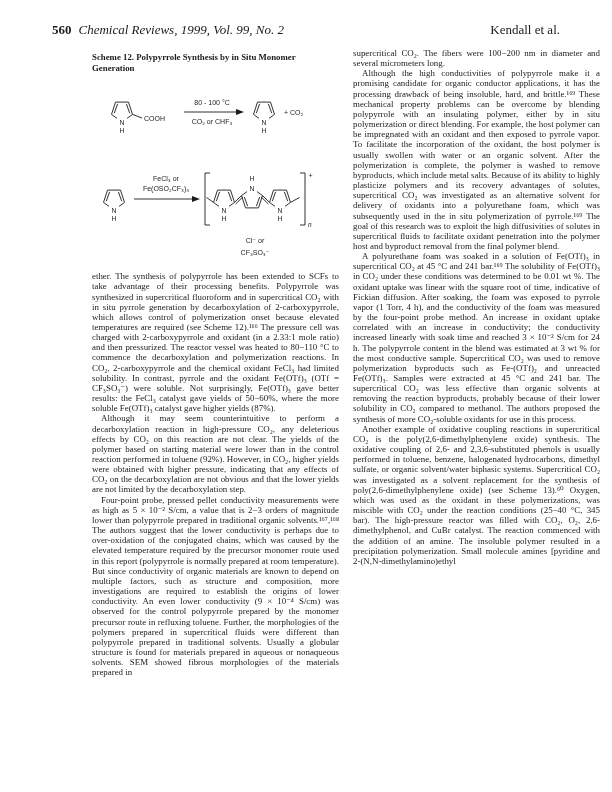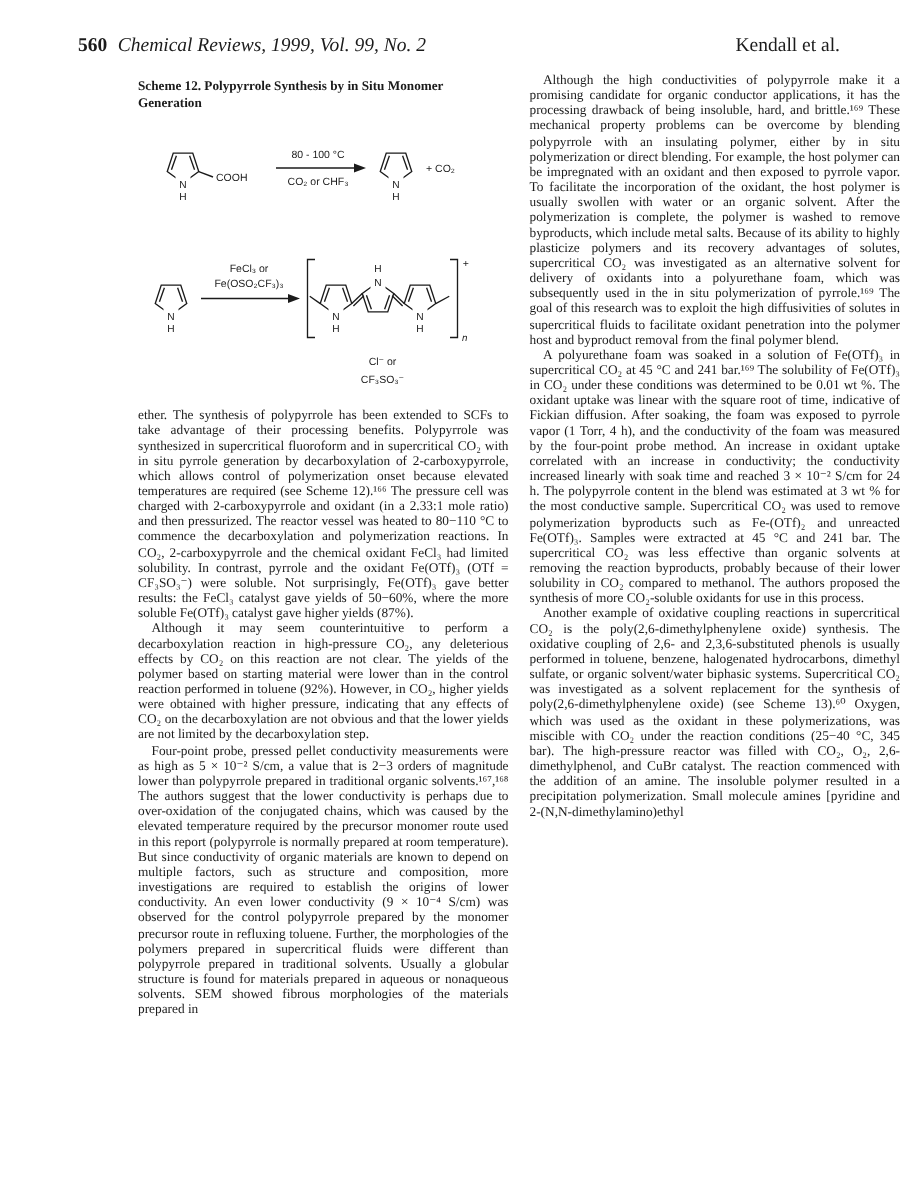--- a/index.html
+++ b/index.html
@@ -130,19 +130,20 @@
           <text x="163" y="180" text-anchor="middle">CF₃SO₃⁻</text>
         </g>
       </svg>
 
       <p>ether. The synthesis of polypyrrole has been extended to SCFs to take advantage of their processing benefits. Polypyrrole was synthesized in supercritical fluoroform and in supercritical CO₂ with in situ pyrrole generation by decarboxylation of 2-carboxypyrrole, which allows control of polymerization onset because elevated temperatures are required (see Scheme 12).¹⁶⁶ The pressure cell was charged with 2-carboxypyrrole and oxidant (in a 2.33:1 mole ratio) and then pressurized. The reactor vessel was heated to 80−110 °C to commence the decarboxylation and polymerization reactions. In CO₂, 2-carboxypyrrole and the chemical oxidant FeCl₃ had limited solubility. In contrast, pyrrole and the oxidant Fe(OTf)₃ (OTf = CF₃SO₃⁻) were soluble. Not surprisingly, Fe(OTf)₃ gave better results: the FeCl₃ catalyst gave yields of 50−60%, where the more soluble Fe(OTf)₃ catalyst gave higher yields (87%).</p>
       <p class="indent">Although it may seem counterintuitive to perform a decarboxylation reaction in high-pressure CO₂, any deleterious effects by CO₂ on this reaction are not clear. The yields of the polymer based on starting material were lower than in the control reaction performed in toluene (92%). However, in CO₂, higher yields were obtained with higher pressure, indicating that any effects of CO₂ on the decarboxylation are not obvious and that the lower yields are not limited by the decarboxylation step.</p>
       <p class="indent">Four-point probe, pressed pellet conductivity measurements were as high as 5 × 10⁻² S/cm, a value that is 2−3 orders of magnitude lower than polypyrrole prepared in traditional organic solvents.¹⁶⁷,¹⁶⁸ The authors suggest that the lower conductivity is perhaps due to over-oxidation of the conjugated chains, which was caused by the elevated temperature required by the precursor monomer route used in this report (polypyrrole is normally prepared at room temperature). But since conductivity of organic materials are known to depend on multiple factors, such as structure and composition, more investigations are required to establish the origins of lower conductivity. An even lower conductivity (9 × 10⁻⁴ S/cm) was observed for the control polypyrrole prepared by the monomer precursor route in refluxing toluene. Further, the morphologies of the polymers prepared in supercritical fluids were different than polypyrrole prepared in traditional solvents. Usually a globular structure is found for materials prepared in aqueous or nonaqueous solvents. SEM showed fibrous morphologies of the materials prepared in</p>
     </section>
 
     <section class="col">
+      <p>supercritical CO₂. The fibers were 100−200 nm in diameter and several micrometers long.</p>
       <p class="indent">Although the high conductivities of polypyrrole make it a promising candidate for organic conductor applications, it has the processing drawback of being insoluble, hard, and brittle.¹⁶⁹ These mechanical property problems can be overcome by blending polypyrrole with an insulating polymer, either by in situ polymerization or direct blending. For example, the host polymer can be impregnated with an oxidant and then exposed to pyrrole vapor. To facilitate the incorporation of the oxidant, the host polymer is usually swollen with water or an organic solvent. After the polymerization is complete, the polymer is washed to remove byproducts, which include metal salts. Because of its ability to highly plasticize polymers and its recovery advantages of solutes, supercritical CO₂ was investigated as an alternative solvent for delivery of oxidants into a polyurethane foam, which was subsequently used in the in situ polymerization of pyrrole.¹⁶⁹ The goal of this research was to exploit the high diffusivities of solutes in supercritical fluids to facilitate oxidant penetration into the polymer host and byproduct removal from the final polymer blend.</p>
       <p class="indent">A polyurethane foam was soaked in a solution of Fe(OTf)₃ in supercritical CO₂ at 45 °C and 241 bar.¹⁶⁹ The solubility of Fe(OTf)₃ in CO₂ under these conditions was determined to be 0.01 wt %. The oxidant uptake was linear with the square root of time, indicative of Fickian diffusion. After soaking, the foam was exposed to pyrrole vapor (1 Torr, 4 h), and the conductivity of the foam was measured by the four-point probe method. An increase in oxidant uptake correlated with an increase in conductivity; the conductivity increased linearly with soak time and reached 3 × 10⁻² S/cm for 24 h. The polypyrrole content in the blend was estimated at 3 wt % for the most conductive sample. Supercritical CO₂ was used to remove polymerization byproducts such as Fe-(OTf)₂ and unreacted Fe(OTf)₃. Samples were extracted at 45 °C and 241 bar. The supercritical CO₂ was less effective than organic solvents at removing the reaction byproducts, probably because of their lower solubility in CO₂ compared to methanol. The authors proposed the synthesis of more CO₂-soluble oxidants for use in this process.</p>
       <p class="indent">Another example of oxidative coupling reactions in supercritical CO₂ is the poly(2,6-dimethylphenylene oxide) synthesis. The oxidative coupling of 2,6- and 2,3,6-substituted phenols is usually performed in toluene, benzene, halogenated hydrocarbons, dimethyl sulfate, or organic solvent/water biphasic systems. Supercritical CO₂ was investigated as a solvent replacement for the synthesis of poly(2,6-dimethylphenylene oxide) (see Scheme 13).⁶⁰ Oxygen, which was used as the oxidant in these polymerizations, was miscible with CO₂ under the reaction conditions (25−40 °C, 345 bar). The high-pressure reactor was filled with CO₂, O₂, 2,6-dimethylphenol, and CuBr catalyst. The reaction commenced with the addition of an amine. The insoluble polymer resulted in a precipitation polymerization. Small molecule amines [pyridine and 2-(N,N-dimethylamino)ethyl</p>
     </section>
 
   </main>
 </div>
 
 </body></html>

